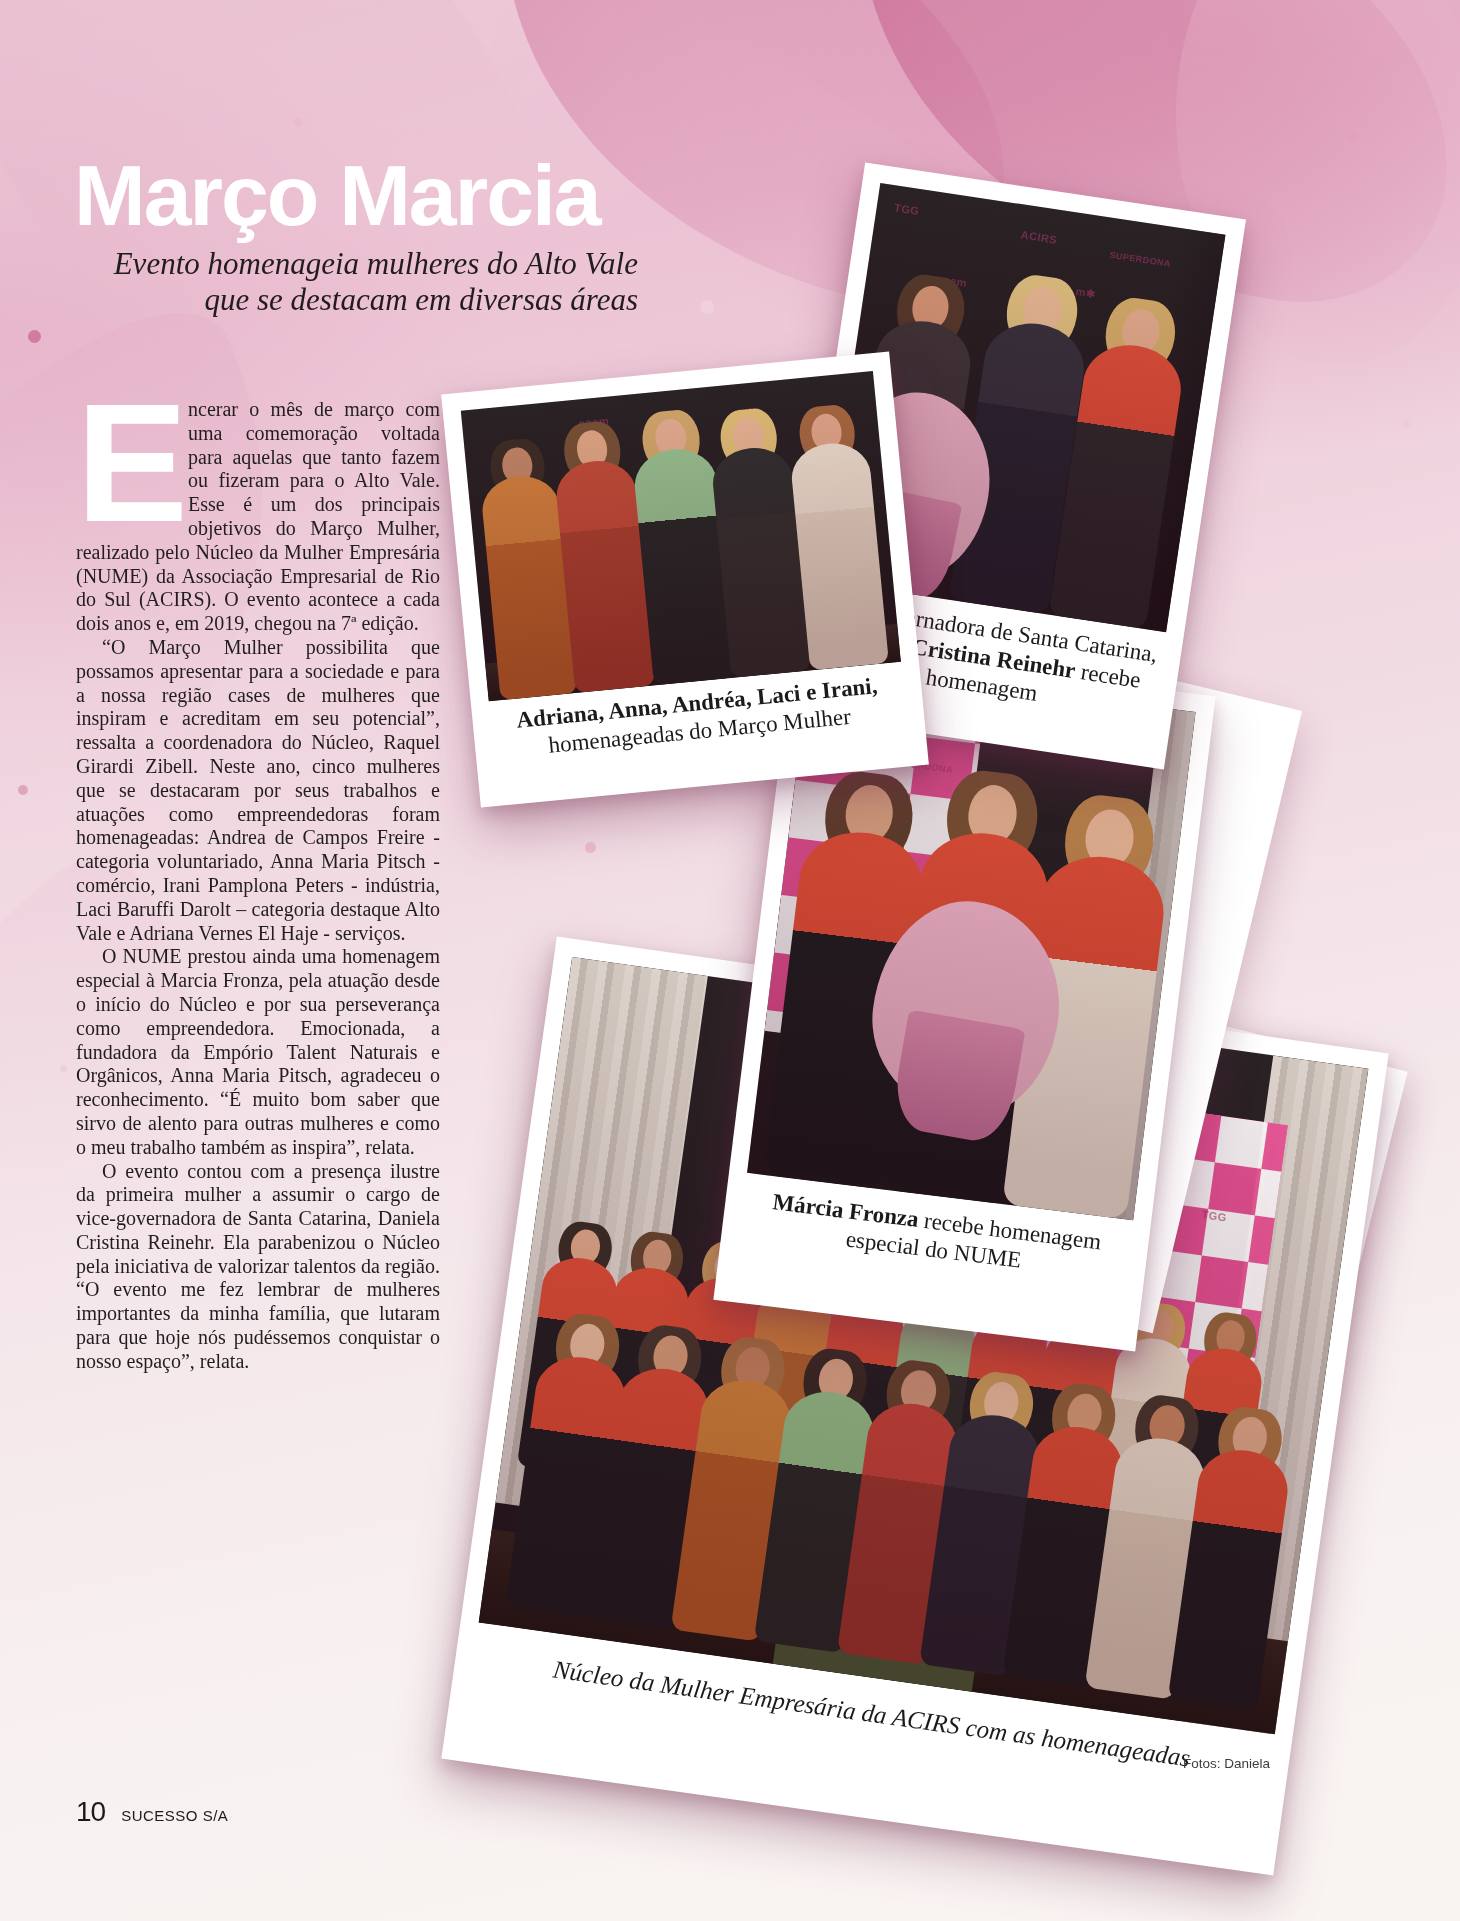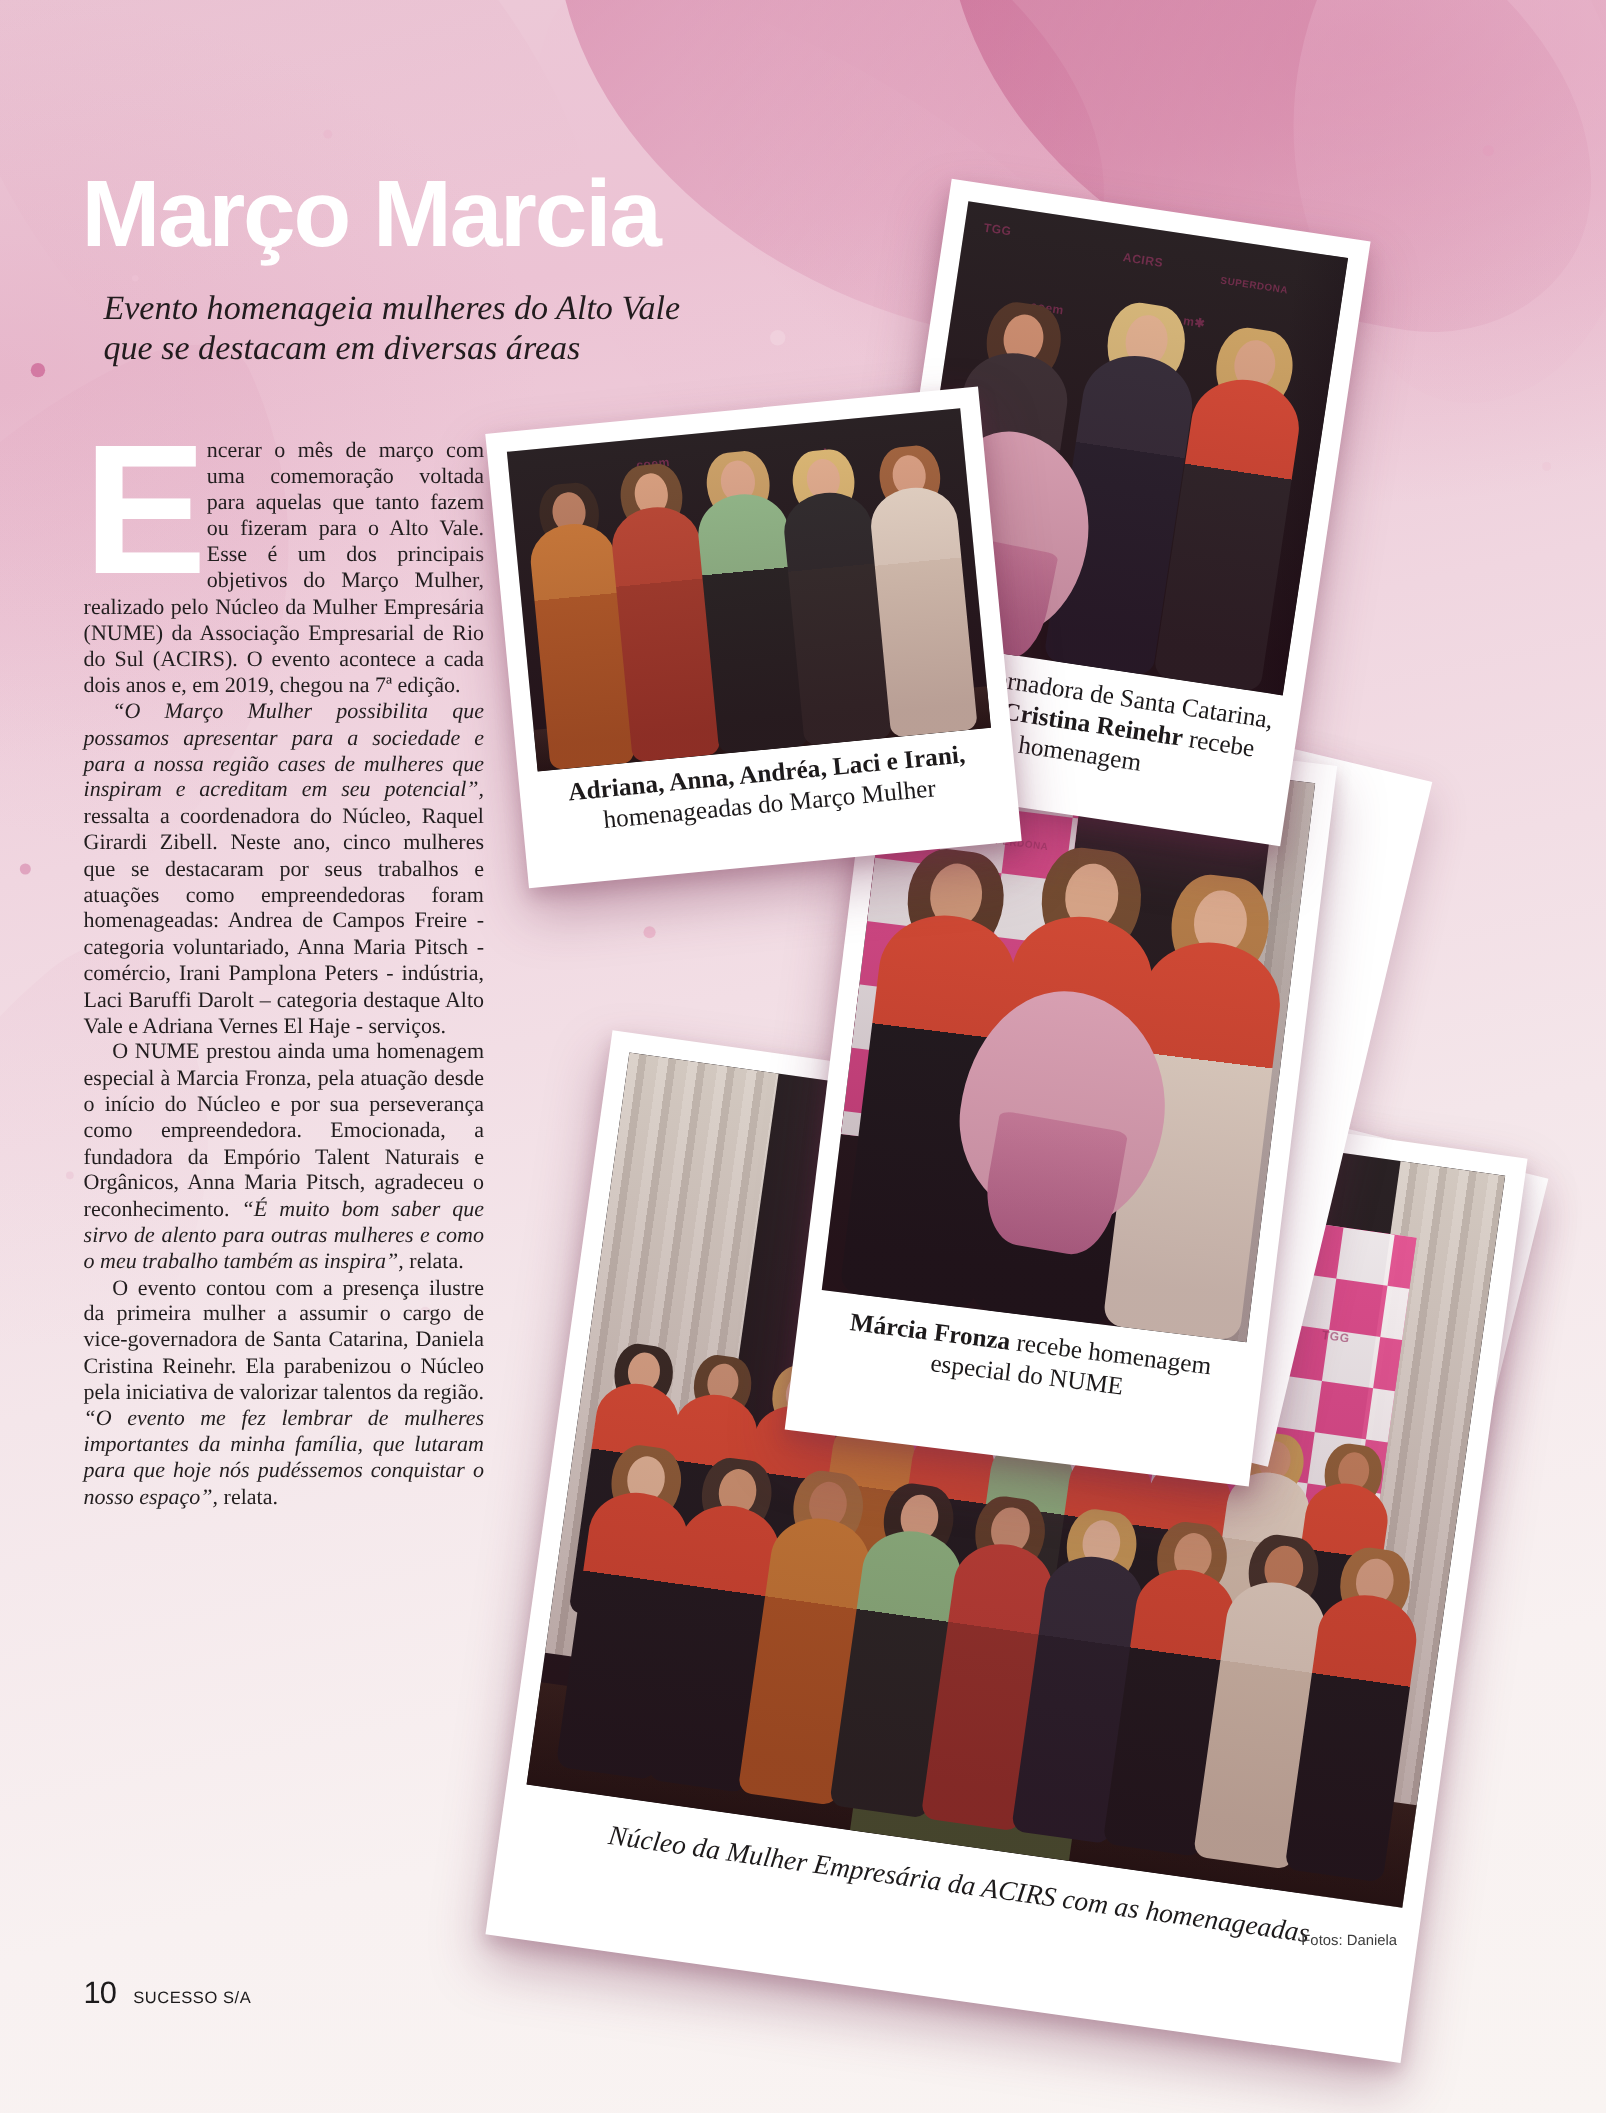--- a/index.html
+++ b/index.html
@@ -9,31 +9,31 @@
       radial-gradient(700px 500px at 0% 18%, rgba(222,160,186,.35), rgba(222,160,186,0) 70%),
       linear-gradient(168deg,#eccad8 0%,#ecc3d4 16%,#f0d6e0 36%,#f4e6ea 58%,#f8f1f1 80%,#f9f4f2 100%);
     font-family:"Liberation Serif",serif;}
   .bg{position:absolute;inset:0;pointer-events:none;}
   .petal{position:absolute;}
   .dot{position:absolute;border-radius:50%;}
 
   
   .title{position:absolute;left:74px;top:146px;margin:0;font-family:"Liberation Sans",sans-serif;
     font-size:86px;font-weight:700;letter-spacing:-2px;color:#ffffff;white-space:nowrap;}
-  .subtitle{position:absolute;left:78px;top:246px;margin:16px;width:560px;font-style:italic;
-    font-size:31px;line-height:36px;color:#221c1e;}
+  .subtitle{position:absolute;left:78px;top:246px;margin:0;width:560px;font-style:italic;
+    font-size:31px;line-height:36px;color:#221c1e;text-align:right;}
 
   
   .article{position:absolute;left:76px;top:398px;width:364px;font-size:20px;line-height:23.8px;
     text-align:justify;color:#221e1f;}
   .article p{margin:0;}
   .article p + p{text-indent:26px;}
   .dropcap{float:left;width:100px;margin:6px 12px 4px 0;font-family:"Liberation Sans",sans-serif;
     font-weight:700;font-size:168px;line-height:118px;color:#ffffff;text-align:left;}
-  .it{font-style:italic;margin-top:15px;}
+  .it{margin-top:15px;}
 
   
   .polaroid{position:absolute;background:#fff;
     box-shadow:0 24px 48px rgba(110,40,75,.35),0 8px 16px rgba(110,40,75,.22);}
   .polaroid .photo{position:absolute;left:18px;right:18px;top:18px;overflow:hidden;background:#1a1114;}
   .cap{position:absolute;left:12px;right:12px;text-align:center;color:#1d1a1b;
     font-size:23px;line-height:28px;margin:0;}
   .cap b{font-weight:700;}
   .cap.cap-italic{font-style:italic;font-size:25px;}
   .blank-card{position:absolute;background:#fff;

